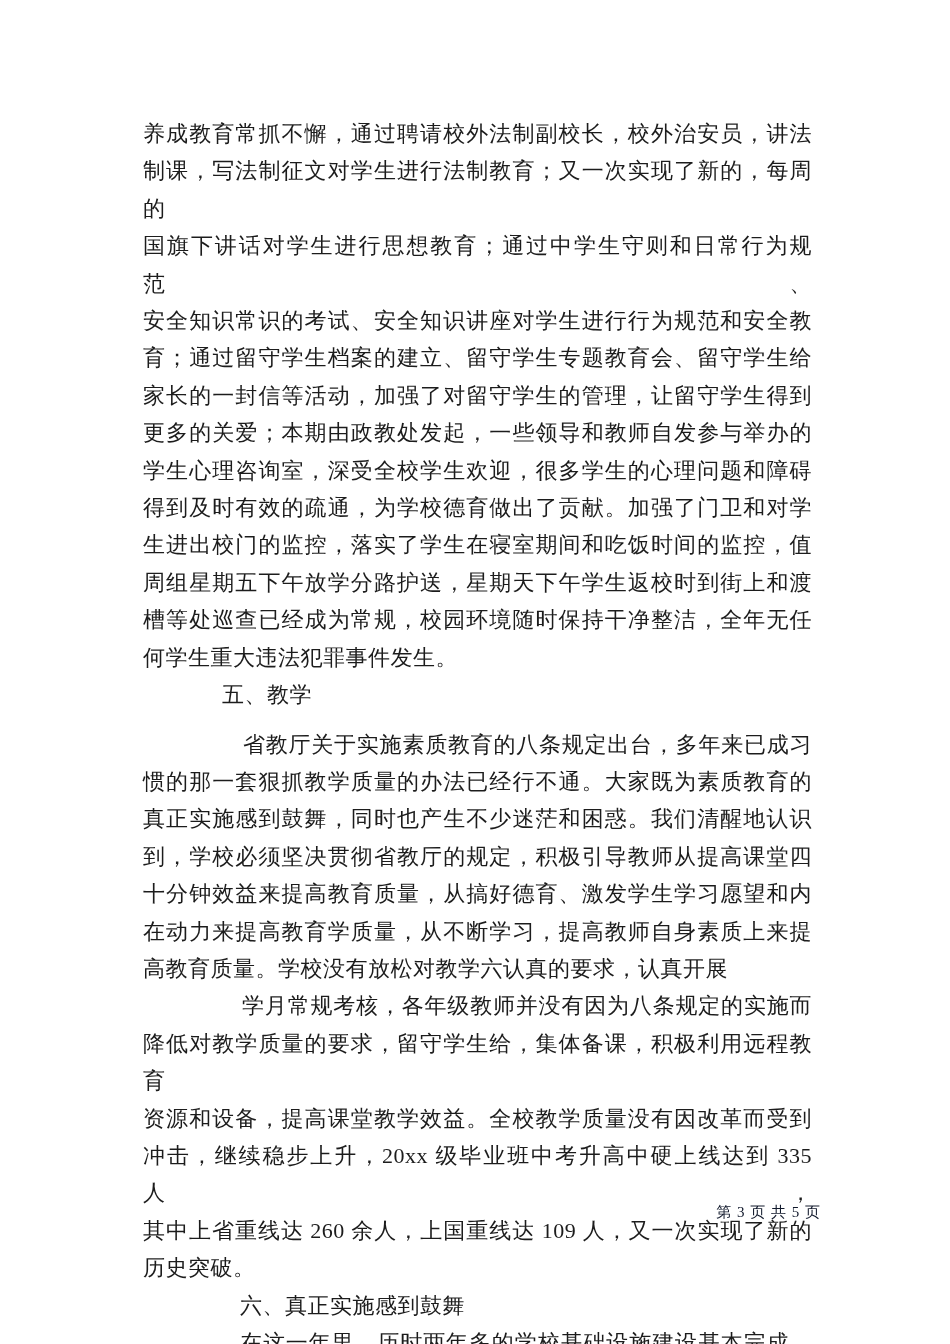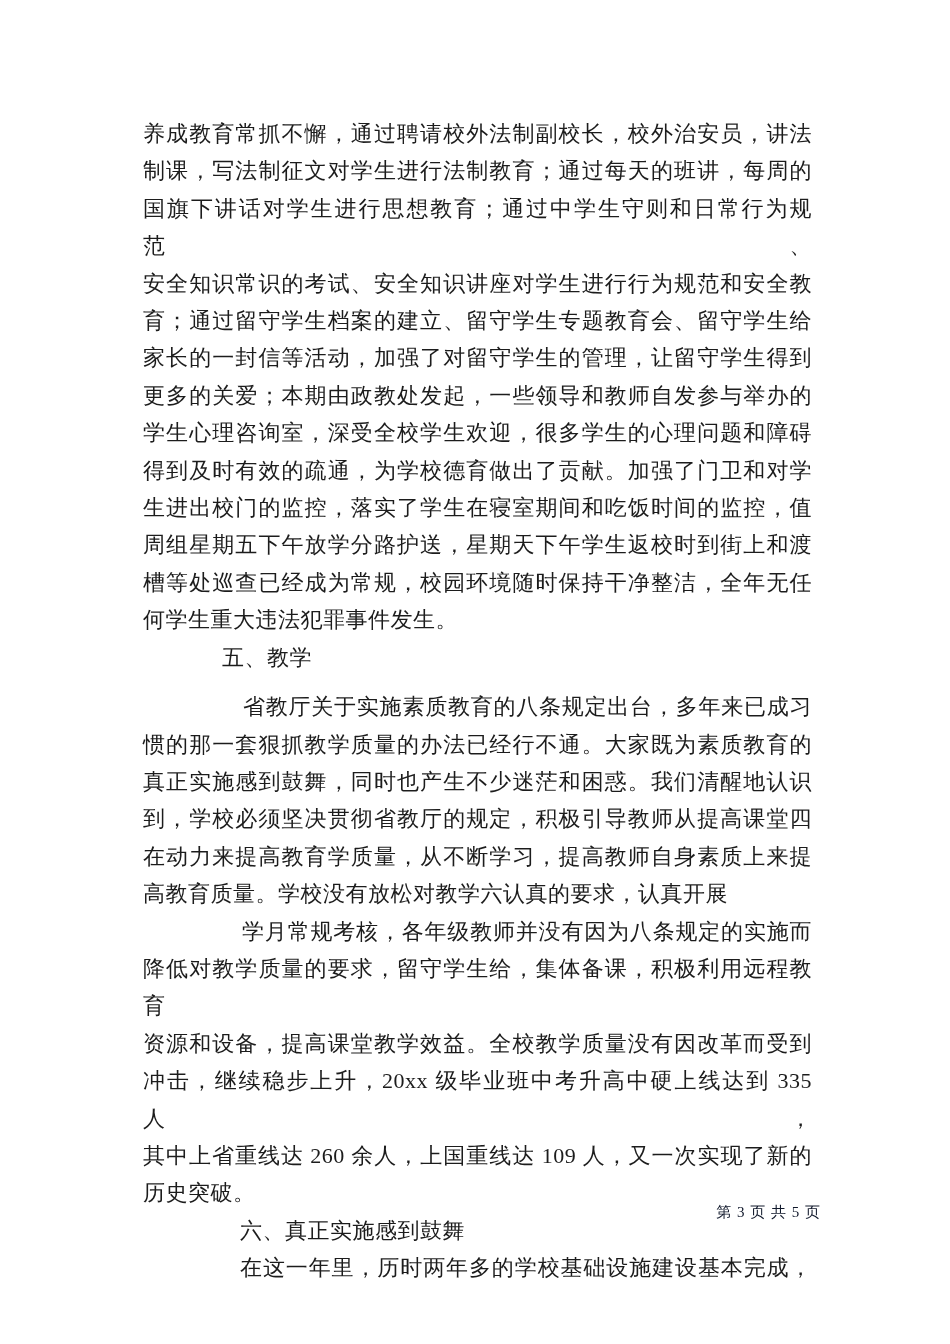--- a/index.html
+++ b/index.html
@@ -45,37 +45,38 @@
     letter-spacing: 1px;
     font-family: "Liberation Serif", "DejaVu Serif", serif;
   }
 </style>
 </head>
 <body>
 
 <div class="page">
   <div class="text-block" id="lines-container" style="color: rgb(28, 28, 28);">
       <div class="line justify">养成教育常抓不懈，通过聘请校外法制副校长，校外治安员，讲法</div>
-      <div class="line justify">制课，写法制征文对学生进行法制教育；通过每天的班讲，每周的</div>
+      <div class="line justify">制课，写法制征文对学生进行法制教育；又一次实现了新的，每周的</div>
       <div class="line justify">国旗下讲话对学生进行思想教育；通过中学生守则和日常行为规范、</div>
       <div class="line justify">安全知识常识的考试、安全知识讲座对学生进行行为规范和安全教</div>
       <div class="line justify">育；通过留守学生档案的建立、留守学生专题教育会、留守学生给</div>
       <div class="line justify">家长的一封信等活动，加强了对留守学生的管理，让留守学生得到</div>
       <div class="line justify">更多的关爱；本期由政教处发起，一些领导和教师自发参与举办的</div>
       <div class="line justify">学生心理咨询室，深受全校学生欢迎，很多学生的心理问题和障碍</div>
       <div class="line justify">得到及时有效的疏通，为学校德育做出了贡献。加强了门卫和对学</div>
       <div class="line justify">生进出校门的监控，落实了学生在寝室期间和吃饭时间的监控，值</div>
       <div class="line justify">周组星期五下午放学分路护送，星期天下午学生返校时到街上和渡</div>
       <div class="line justify">槽等处巡查已经成为常规，校园环境随时保持干净整洁，全年无任</div>
       <div class="line">何学生重大违法犯罪事件发生。</div>
       <div class="line" style="padding-left: 79px;">五、教学</div>
       <div class="line justify" style="padding-left: 100px; margin-top: 12px;">省教厅关于实施素质教育的八条规定出台，多年来已成习</div>
       <div class="line justify">惯的那一套狠抓教学质量的办法已经行不通。大家既为素质教育的</div>
       <div class="line justify">真正实施感到鼓舞，同时也产生不少迷茫和困惑。我们清醒地认识</div>
       <div class="line justify">到，学校必须坚决贯彻省教厅的规定，积极引导教师从提高课堂四</div>
+      <div class="line justify">十分钟效益来提高教育质量，从搞好德育、激发学生学习愿望和内</div>
       <div class="line justify">在动力来提高教育学质量，从不断学习，提高教师自身素质上来提</div>
       <div class="line">高教育质量。学校没有放松对教学六认真的要求，认真开展</div>
       <div class="line justify" style="padding-left: 99px;">学月常规考核，各年级教师并没有因为八条规定的实施而</div>
       <div class="line justify">降低对教学质量的要求，留守学生给，集体备课，积极利用远程教育</div>
       <div class="line justify">资源和设备，提高课堂教学效益。全校教学质量没有因改革而受到</div>
       <div class="line justify">冲击，继续稳步上升，20xx 级毕业班中考升高中硬上线达到 335 人，</div>
       <div class="line justify">其中上省重线达 260 余人，上国重线达 109 人，又一次实现了新的</div>
       <div class="line">历史突破。</div>
       <div class="line" style="padding-left: 97px;">六、真正实施感到鼓舞</div>
       <div class="line justify" style="padding-left: 97px;">在这一年里，历时两年多的学校基础设施建设基本完成，</div>

